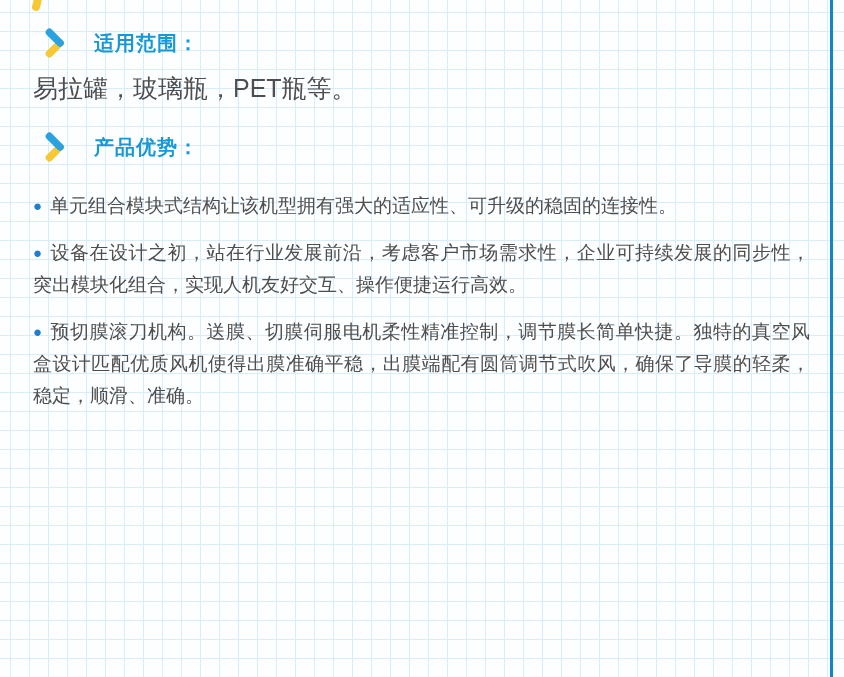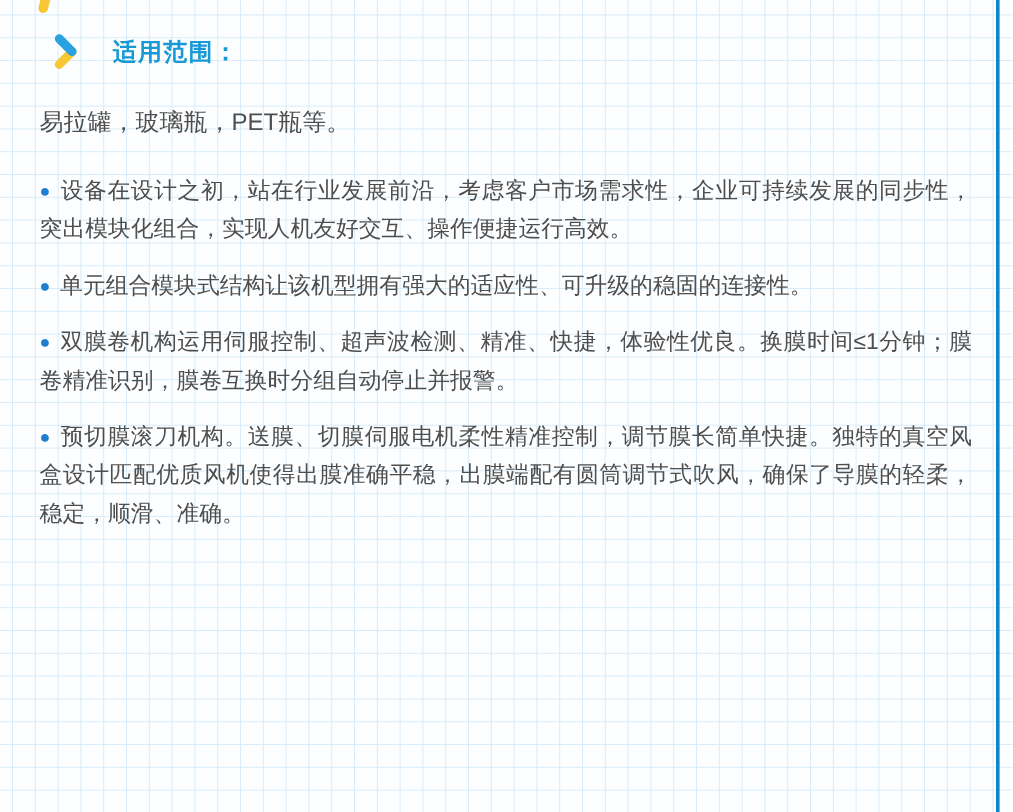--- a/index.html
+++ b/index.html
@@ -60,22 +60,22 @@
   .heading {
     margin-left: 24px;
     font-size: 20px;
     font-weight: bold;
     color: var(--heading-blue);
     letter-spacing: 1px;
     text-align: center;
   }
 
   .body-line {
-    margin-top: 26px;
-    font-size: 20px;
+    margin-top: 12px;
+    font-size: 25px;
     line-height: 32px;
     color: var(--body-text);
   }
 
   .section-advantages { margin-top: 26px; }
 
   .bullets { margin-top: 26px; }
 
   .bullet {
     font-size: 19px;
@@ -104,21 +104,27 @@
       <svg class="chevron" width="28" height="34" viewBox="0 0 34 40" aria-hidden="true">
         <line x1="22" y1="20" x2="9" y2="33" stroke="var(--icon-yellow)" stroke-width="9" stroke-linecap="round"></line>
         <line x1="9" y1="7" x2="22" y2="20" stroke="var(--icon-blue)" stroke-width="9" stroke-linecap="round"></line>
       </svg>
       <h2 class="heading">适用范围：</h2>
     </div>
     <p class="body-line">易拉罐，玻璃瓶，PET瓶等。</p>
   </section>
 
   <section class="section-advantages">
+    <div class="heading-row">
+      <svg class="chevron" width="28" height="34" viewBox="0 0 34 40" aria-hidden="true">
+        <line x1="22" y1="20" x2="9" y2="33" stroke="var(--icon-yellow)" stroke-width="9" stroke-linecap="round"></line>
+        <line x1="9" y1="7" x2="22" y2="20" stroke="var(--icon-blue)" stroke-width="9" stroke-linecap="round"></line>
+      </svg>
+      <h2 class="heading">产品优势：</h2>
+    </div>
     <div class="bullets" id="bullets">
+        <p class="bullet"><span class="dot">●</span>单元组合模块式结构让该机型拥有强大的适应性、可升级的稳固的连接性。</p>
         <p class="bullet"><span class="dot">●</span>设备在设计之初，站在行业发展前沿，考虑客户市场需求性，企业可持续发展的同步性，突出模块化组合，实现人机友好交互、操作便捷运行高效。</p>
-        <p class="bullet"><span class="dot">●</span>单元组合模块式结构让该机型拥有强大的适应性、可升级的稳固的连接性。</p>
-        <p class="bullet"><span class="dot">●</span>双膜卷机构运用伺服控制、超声波检测、精准、快捷，体验性优良。换膜时间≤1分钟；膜卷精准识别，膜卷互换时分组自动停止并报警。</p>
         <p class="bullet"><span class="dot">●</span>预切膜滚刀机构。送膜、切膜伺服电机柔性精准控制，调节膜长简单快捷。独特的真空风盒设计匹配优质风机使得出膜准确平稳，出膜端配有圆筒调节式吹风，确保了导膜的轻柔，稳定，顺滑、准确。</p>
       </div>
   </section>
 
 </div>
 
 </body></html>

